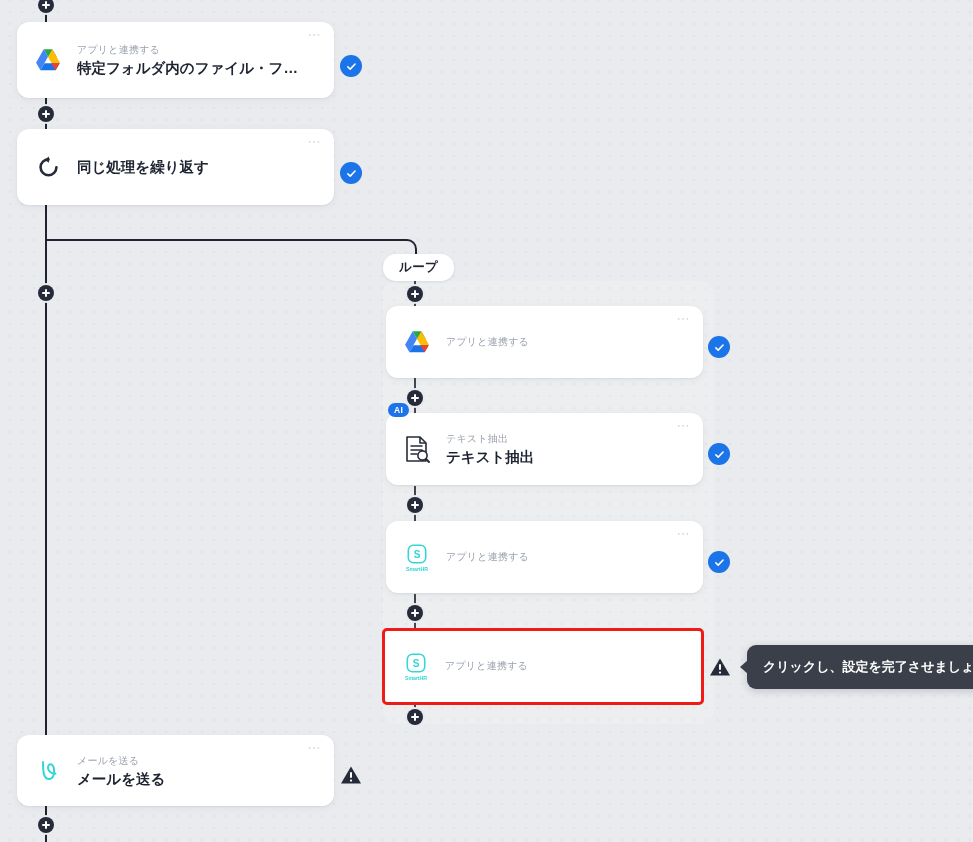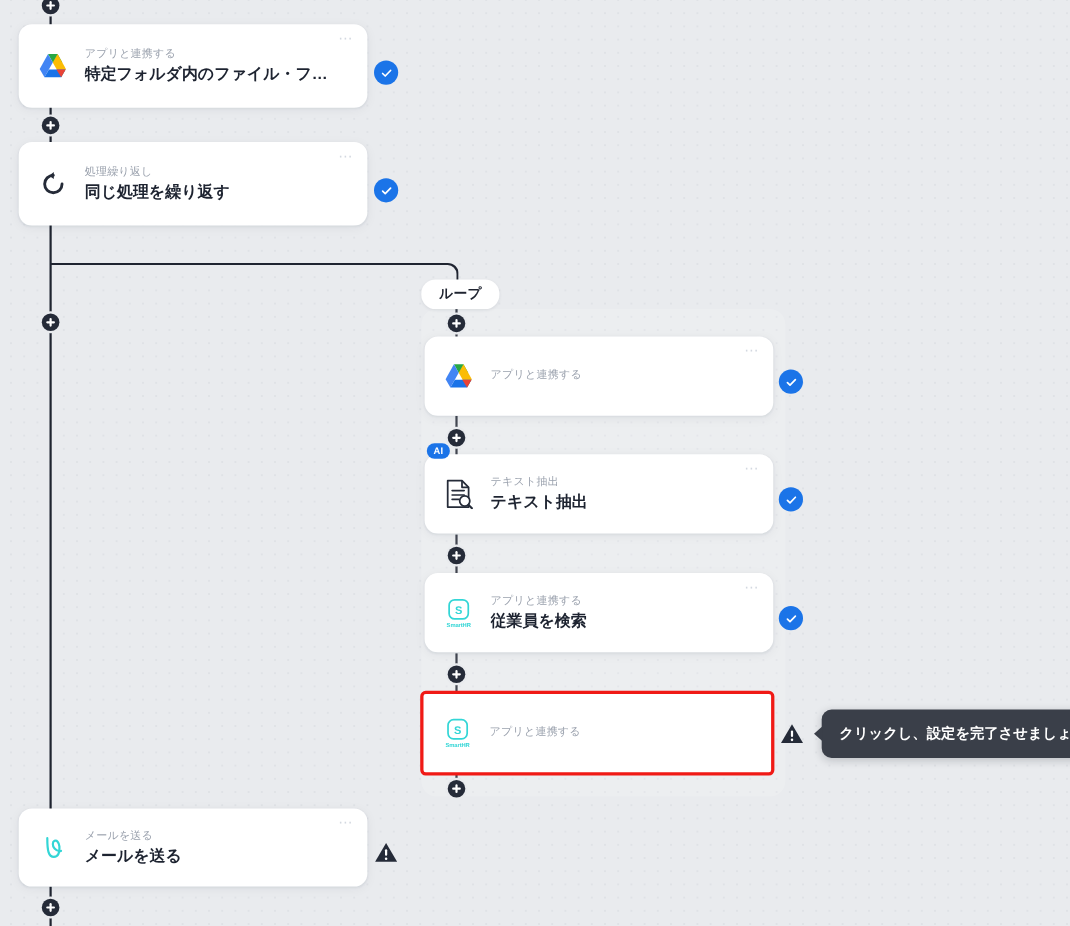--- a/index.html
+++ b/index.html
@@ -181,21 +181,20 @@
   </div>
 
   <div class="card" style="left:17px;top:129px;width:317px;height:76px;">
     <div class="icon-wrap">
       <svg width="25" height="25" viewBox="0 0 24 24">
         <path d="M12 4.2 A7.6 7.6 0 1 0 19.6 11.8" stroke="#252b38" stroke-width="2.5" fill="none" stroke-linecap="round"></path>
         <path d="M12.4 1.4 L8.3 4.6 L12.4 7.4 Z" fill="#252b38"></path>
       </svg>
     </div>
     <div class="texts" style="width:235px;">
-      <div class="kicker">処理繰り返し</div>
       <div class="title">同じ処理を繰り返す</div>
     </div>
     <div class="dots">⋯</div>
   </div>
   <div class="status-check" style="left:340px;top:162px;">
     <svg width="13" height="13" viewBox="0 0 16 16">
         <path d="M3.5 8.4 L6.4 11.2 L12.4 5" stroke="#fff" stroke-width="1.9" fill="none" stroke-linecap="round" stroke-linejoin="round"></path>
       </svg>
   </div>
 
@@ -248,21 +247,20 @@
       <div class="smarthr-wrap">
         <svg width="22" height="22" viewBox="0 0 24 24">
           <rect x="2.5" y="2.5" width="19" height="19" rx="5.5" fill="none" stroke="#33d6d6" stroke-width="1.7"></rect>
           <text x="12" y="16.3" font-family="Liberation Sans, sans-serif" font-size="11" font-weight="700" fill="#33d6d6" text-anchor="middle">S</text>
         </svg>
         <div class="smarthr-label">SmartHR</div>
       </div>
     </div>
     <div class="texts" style="width:235px;">
       <div class="kicker">アプリと連携する</div>
-      <div class="title">従業員を検索</div>
     </div>
     <div class="dots">⋯</div>
   </div>
   <div class="status-check" style="left:708px;top:551px;">
     <svg width="13" height="13" viewBox="0 0 16 16">
         <path d="M3.5 8.4 L6.4 11.2 L12.4 5" stroke="#fff" stroke-width="1.9" fill="none" stroke-linecap="round" stroke-linejoin="round"></path>
       </svg>
   </div>
 
   <div class="card highlight" style="left:382px;top:628px;width:322px;height:77px;">

